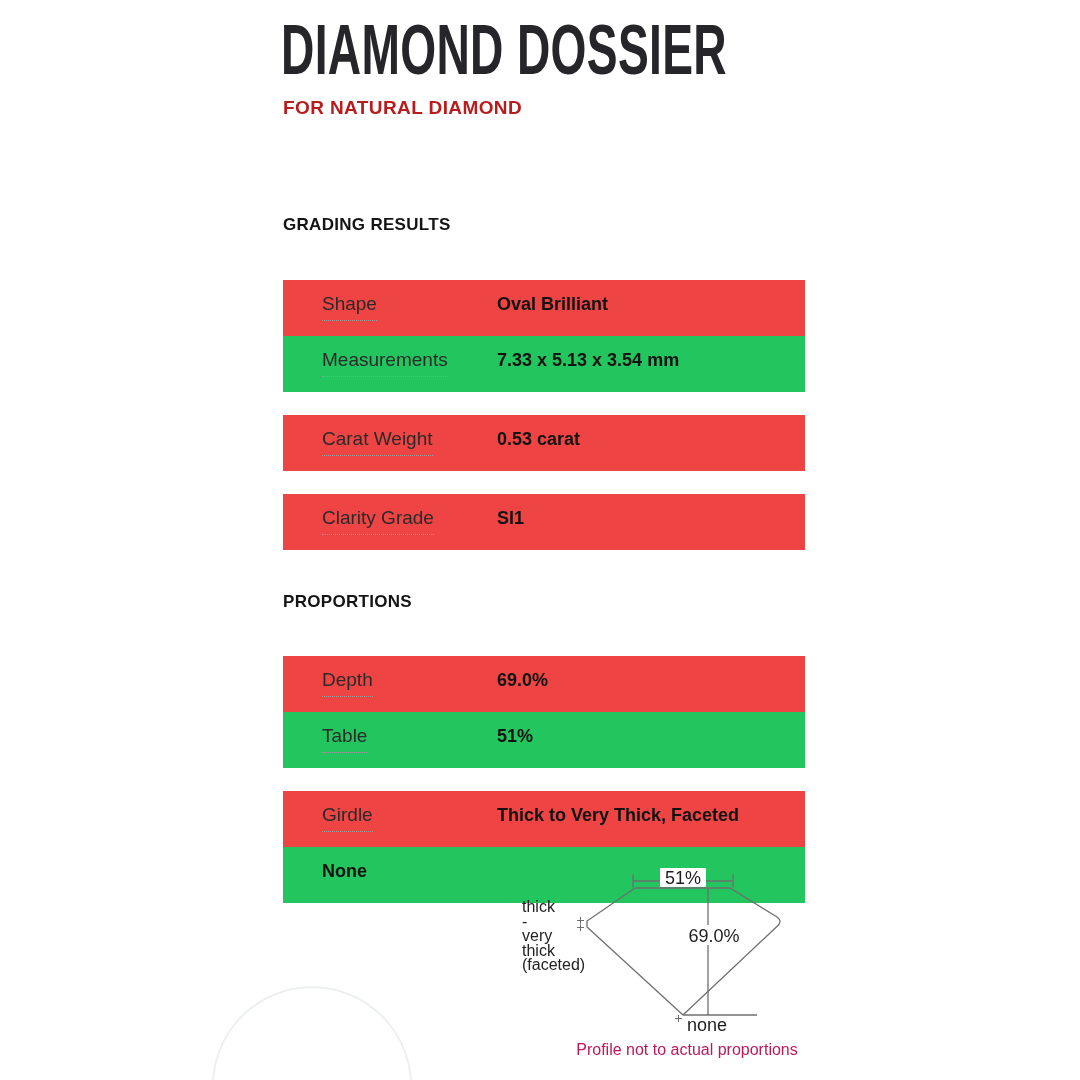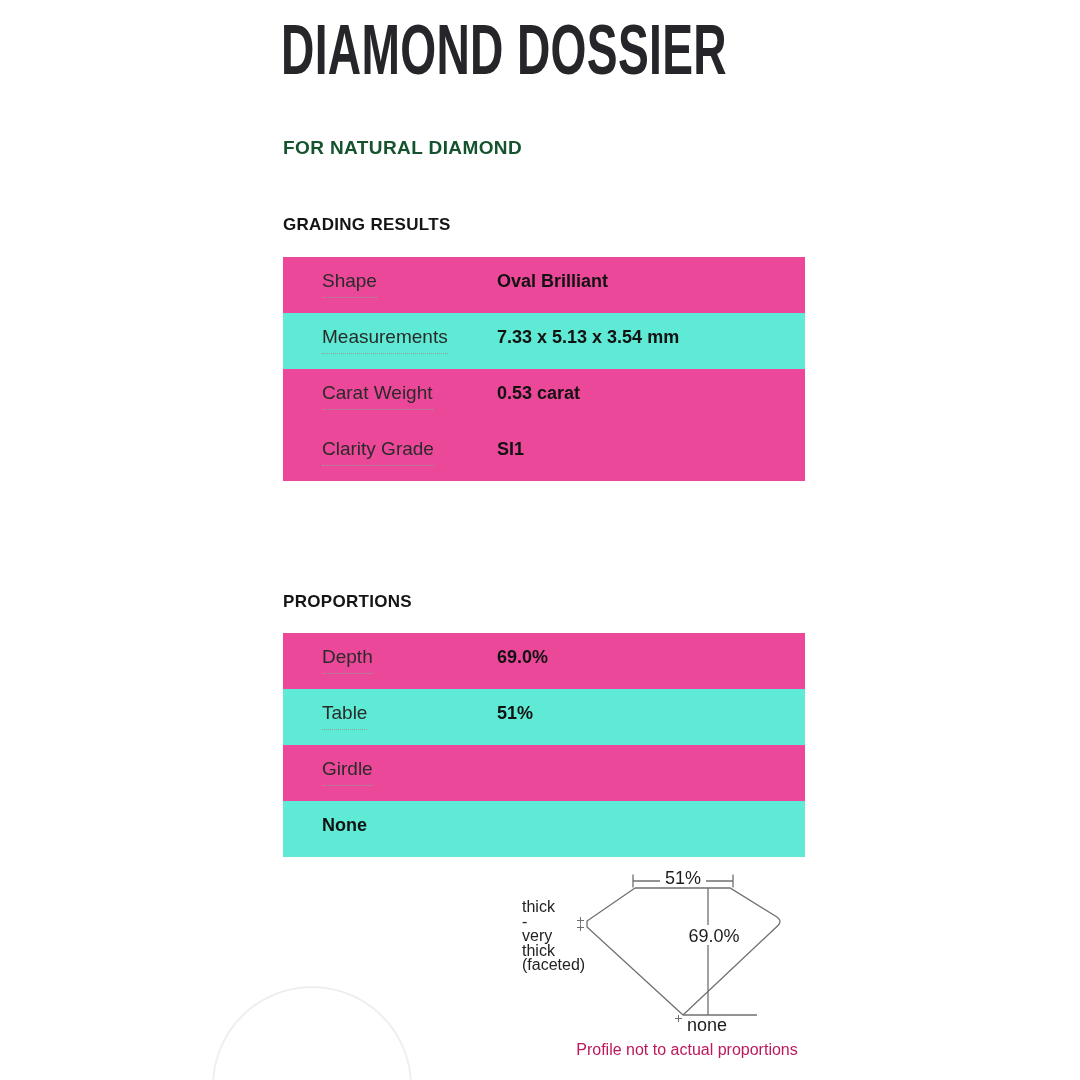--- a/index.html
+++ b/index.html
@@ -14,41 +14,41 @@
   
   .title{
     position:absolute;left:281px;top:14px;
     font-size:71px;line-height:71px;font-weight:bold;
     color:#26262a;white-space:nowrap;
     transform:scaleX(0.65);transform-origin:left top;
     letter-spacing:0.5px;
   }
   .subtitle{
     position:absolute;left:283px;top:97px;
-    font-size:19px;font-weight:bold;color:#14532d;
-    letter-spacing:0.4px;white-space:nowrap;margin-top:40px;
+    font-size:19px;font-weight:bold;color:#b91c1c;
+    letter-spacing:0.4px;white-space:nowrap;
   }
   
   .section-heading{
     position:absolute;left:283px;
     font-size:17px;font-weight:bold;color:#141414;
     letter-spacing:0.3px;white-space:nowrap;
   }
   .heading-grading{top:215px;}
   .heading-proportions{top:592px;}
   .spec-table{position:absolute;left:283px;width:522px;}
   .table-grading{top:257px;}
   .table-proportions{top:633px;}
   .spec-row{
     height:56px;box-sizing:border-box;
     padding-left:39px;
     display:flex;align-items:flex-start;
-    background:#5eead4;
+    background:#22c55e;
   }
-  .spec-row.stripe{background:#ec4899;}
+  .spec-row.stripe{background:#ef4444;margin-top:23px;}
   .spec-label-cell{width:175px;padding-top:13px;}
   .spec-label{
     display:inline-block;
     font-size:19px;color:#2a2a2a;
     padding-bottom:5px;
     border-bottom:1px dotted #9a9a9a;
     white-space:nowrap;
   }
   .spec-value{
     padding-top:14px;
@@ -112,20 +112,21 @@
     <div class="spec-row stripe">
       <div class="spec-label-cell"><span class="spec-label">Depth</span></div>
       <div class="spec-value">69.0%</div>
     </div>
     <div class="spec-row">
       <div class="spec-label-cell"><span class="spec-label">Table</span></div>
       <div class="spec-value">51%</div>
     </div>
     <div class="spec-row stripe">
       <div class="spec-label-cell"><span class="spec-label">Girdle</span></div>
+      <div class="spec-value">Thick to Very Thick, Faceted</div>
     </div>
     <div class="spec-row">
       <div class="spec-value">None</div>
     </div>
   </div>
 
   <svg class="diagram-svg" width="300" height="190" viewBox="0 0 300 190">
     <g stroke="#6f6f6f" stroke-width="1.3" fill="none">
 
       <line x1="133" y1="26" x2="233" y2="26"></line>

